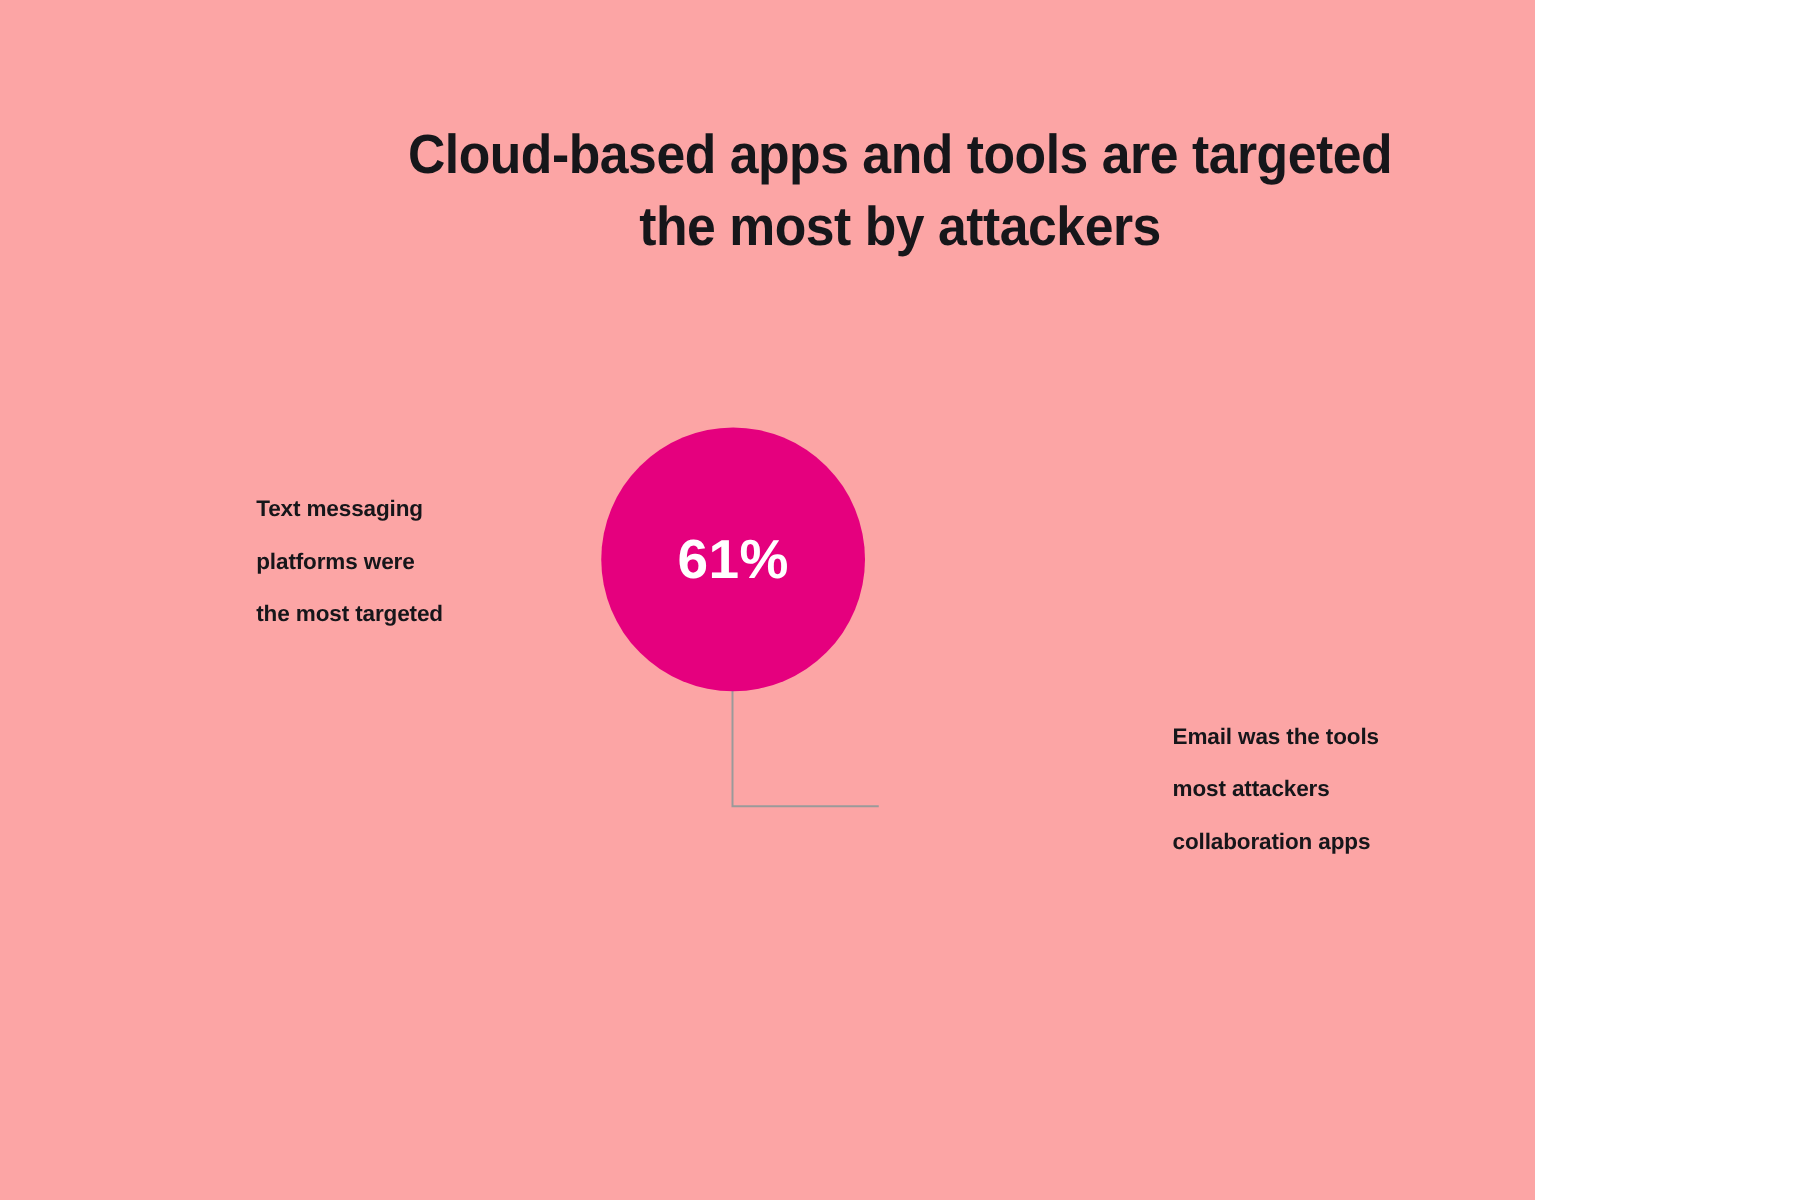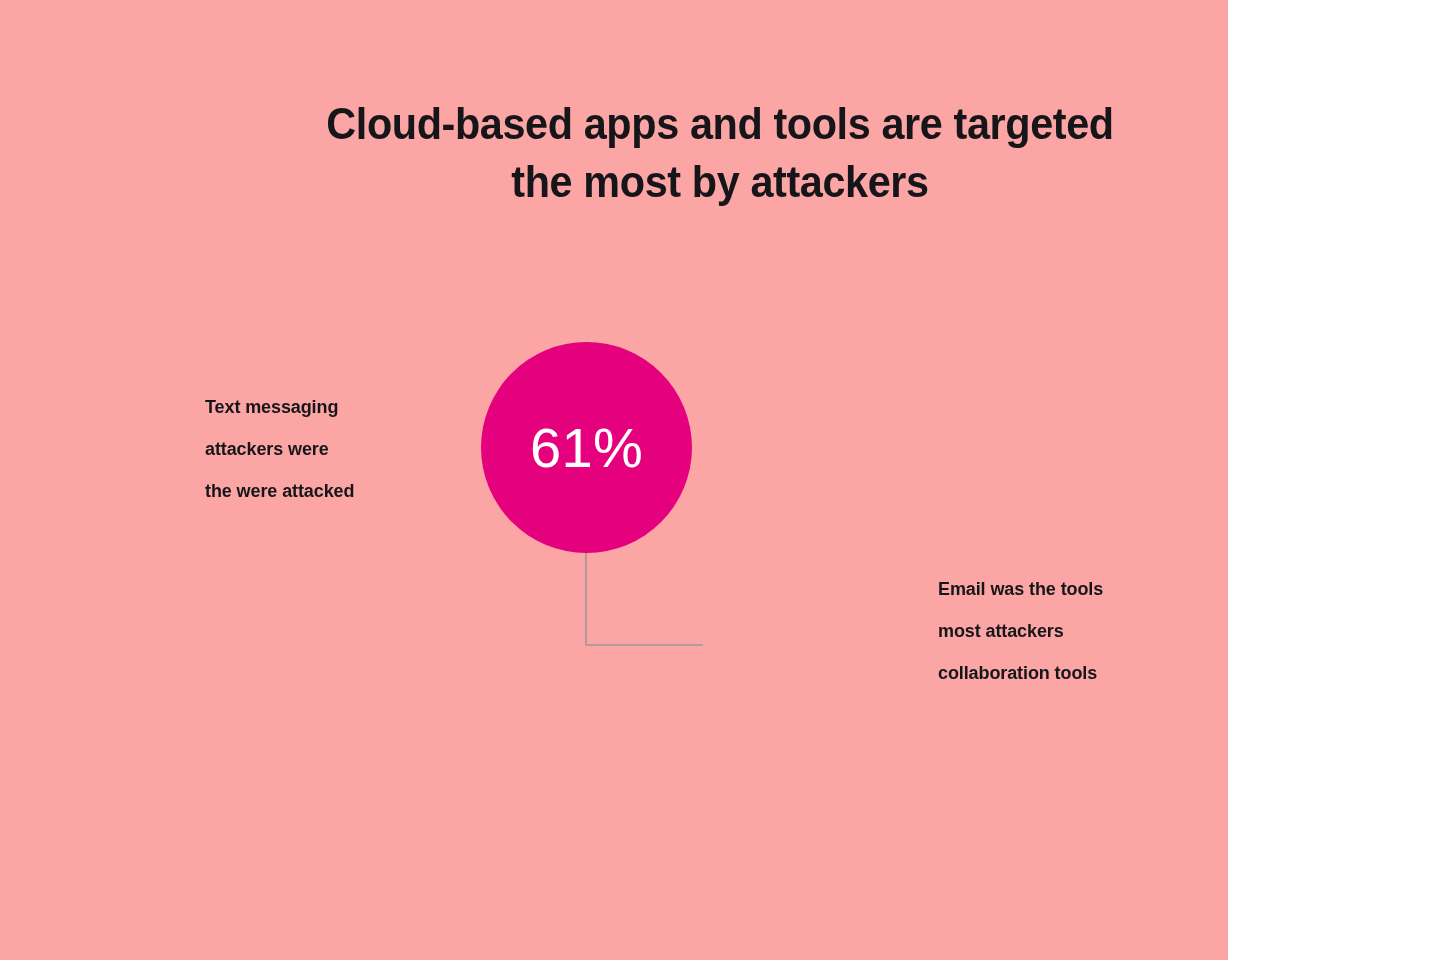--- a/index.html
+++ b/index.html
@@ -43,22 +43,22 @@
   
   .bubble {
     position: absolute;
     border-radius: 50%;
     display: flex;
     align-items: center;
     justify-content: center;
     color: #ffffff;
   }
   .bubble-value {
-    font-size: 56px;
-    font-weight: 400;
+    font-size: 44px;
+    font-weight: 700;
     letter-spacing: 0.3px;
     line-height: 1;
     text-align: center;
   }
   #bubble-1 {
     left: 481px;
     top: 342px;
     width: 211px;
     height: 211px;
   }
@@ -117,23 +117,23 @@
     <path d="M 11 11 L 11 105 L 128 105" fill="none" stroke="#9a9a9a" stroke-width="1.6"></path>
   </svg>
 
   <div class="bubble" id="bubble-1" style="background:#e5007e">
     <span class="bubble-value">61%</span>
   </div>
 
 
   <div class="side-label" id="label-left">
     <span class="label-line">Text messaging</span>
-    <span class="label-line">attackers were</span>
-    <span class="label-line">the were attacked</span>
+    <span class="label-line">platforms were</span>
+    <span class="label-line">the most targeted</span>
   </div>
 
   <div class="side-label" id="label-right">
     <span class="label-line">Email was the tools</span>
     <span class="label-line">most attackers</span>
-    <span class="label-line">collaboration tools</span>
+    <span class="label-line">collaboration apps</span>
   </div>
 
 </div>
 
 </body></html>

